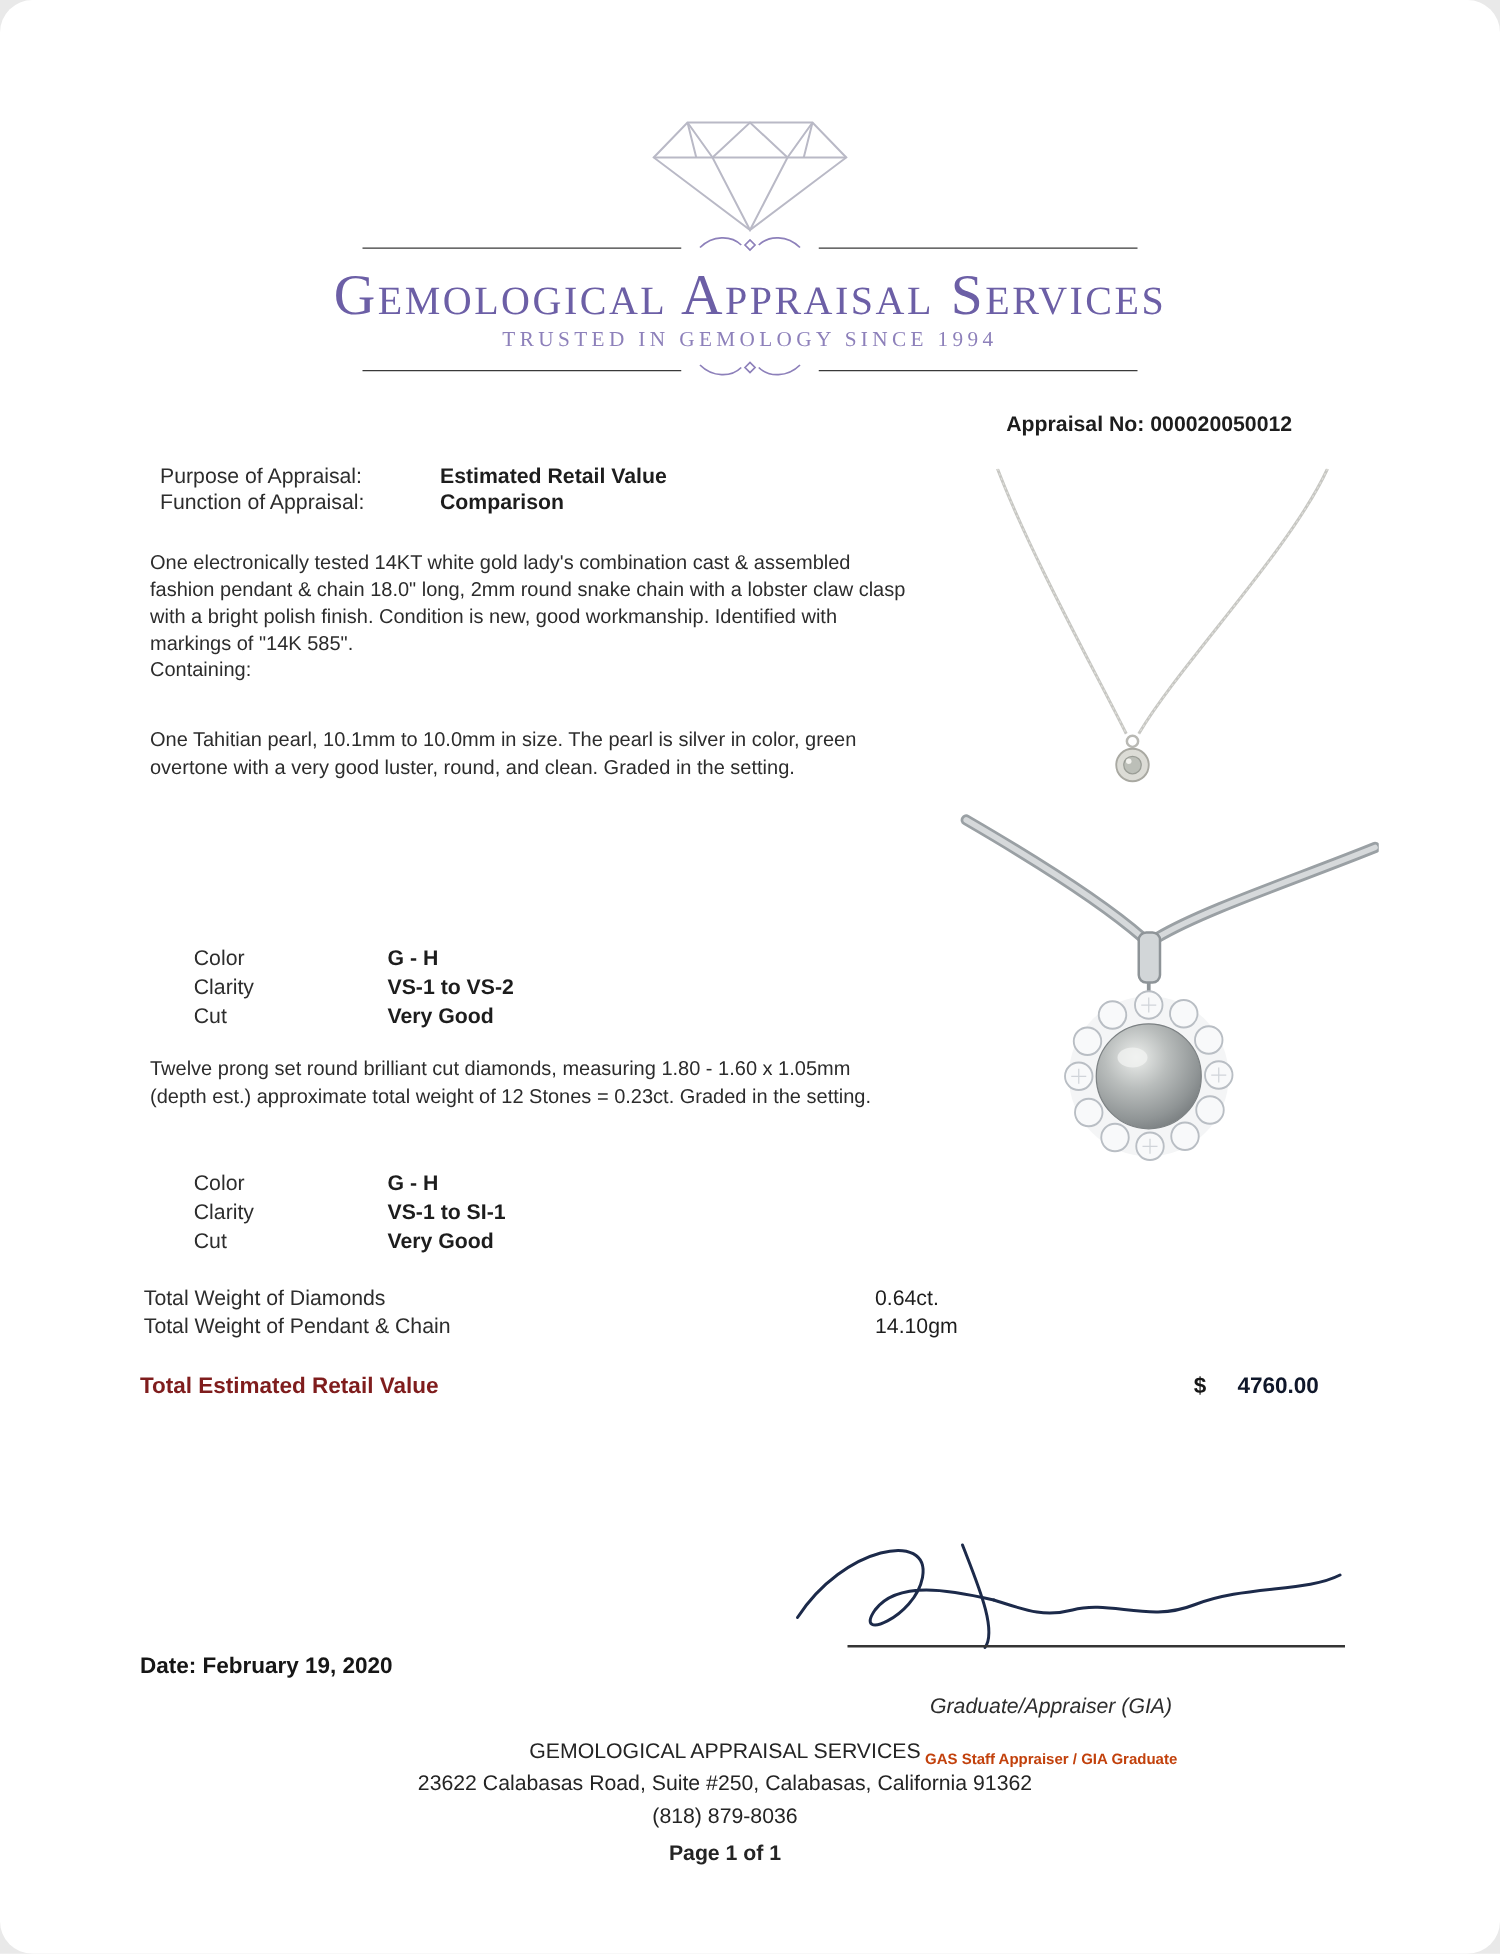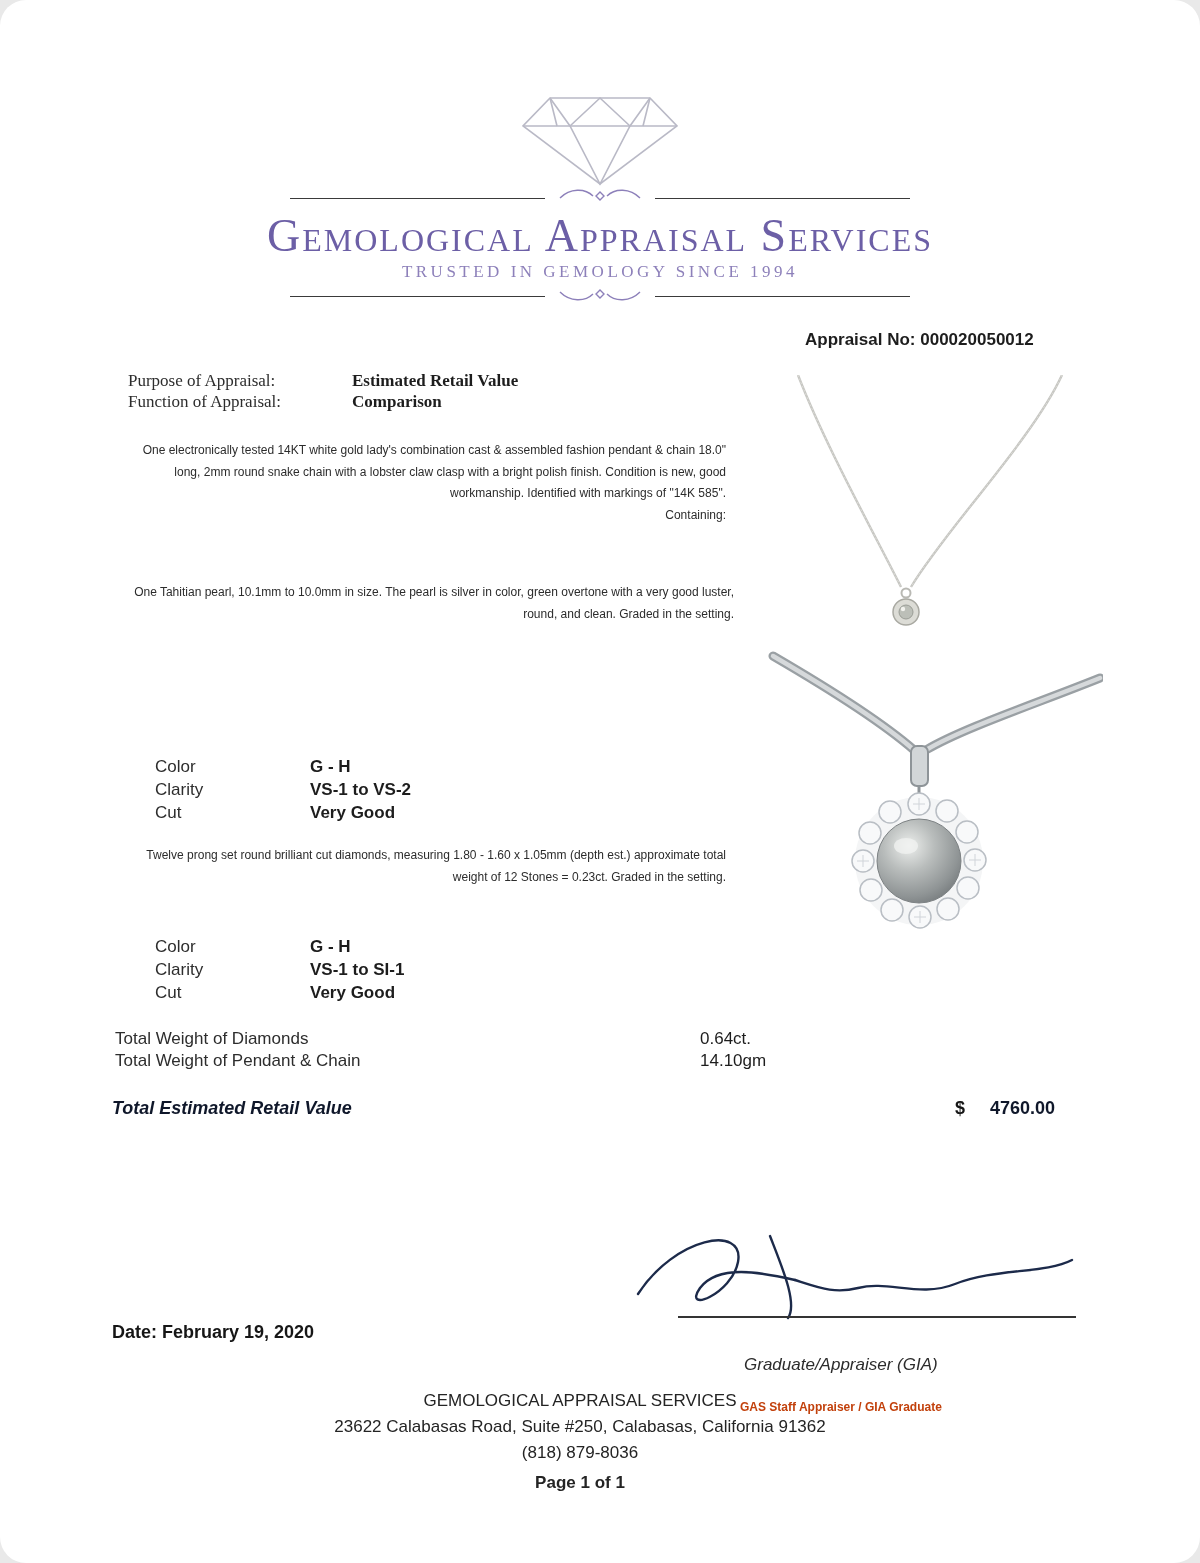--- a/index.html
+++ b/index.html
@@ -34,39 +34,39 @@
   .tagline{
     font-family:"Liberation Serif", serif;
     font-size:17px;
     letter-spacing:3.5px;
     color:#8d80ba;
     margin:2px 0 4px 0;
   }
   
   .appraisal-no{position:absolute;top:330px;left:805px;font-size:17px;font-weight:bold;color:#1d1d1d;}
   .purpose{position:absolute;top:370px;left:128px;font-size:17px;line-height:21px;}
-  .purpose .row{display:flex;font-family:Liberation Serif, serif;}
+  .purpose .row{display:flex;}
   .purpose .lbl{width:224px;}
   .purpose .val{font-weight:bold;color:#1d1d1d;}
-  .para{position:absolute;font-size:12px;line-height:21.5px;color:#2c2c2c;text-align:right;}
+  .para{position:absolute;font-size:16px;line-height:21.5px;color:#2c2c2c;}
   #p1{top:440px;left:120px;width:606px;}
   #p2{top:582px;left:120px;width:614px;}
   #p3{top:668px;left:120px;width:622px;}
   #p4{top:845px;left:120px;width:606px;}
   .grade-table{position:absolute;font-size:17px;line-height:23px;}
   #g1{top:755px;left:155px;}
   #g2{top:935px;left:155px;}
   .grade-table .row{display:flex;}
   .grade-table .lbl{width:155px;}
   .grade-table .val{font-weight:bold;color:#1d1d1d;}
   .totals{position:absolute;top:1028px;left:115px;width:720px;font-size:17px;line-height:22px;}
   .totals .row{position:relative;height:22px;}
   .totals .val{position:absolute;left:585px;font-weight:normal;color:#1d1d1d;}
   .retail{position:absolute;top:1098px;left:112px;width:960px;font-size:18px;}
-  .retail .lbl{font-weight:bold;color:#0f172a;font-style:italic;}
+  .retail .lbl{font-weight:bold;color:#7f1d1d;}
   .retail .cur{position:absolute;left:843px;font-weight:bold;color:#161616;}
   .retail .amt{position:absolute;left:878px;font-weight:bold;color:#0f172a;}
   
   .photo{position:absolute;}
   #photo1{top:375px;left:780px;}
   #photo2{top:648px;left:768px;}
   
   .sig-svg{position:absolute;top:1222px;left:620px;}
   .sig-line{position:absolute;top:1316px;left:678px;width:398px;border-top:2px solid #343434;}
   .date-line{position:absolute;top:1322px;left:112px;font-size:18px;font-weight:bold;color:#161616;}

